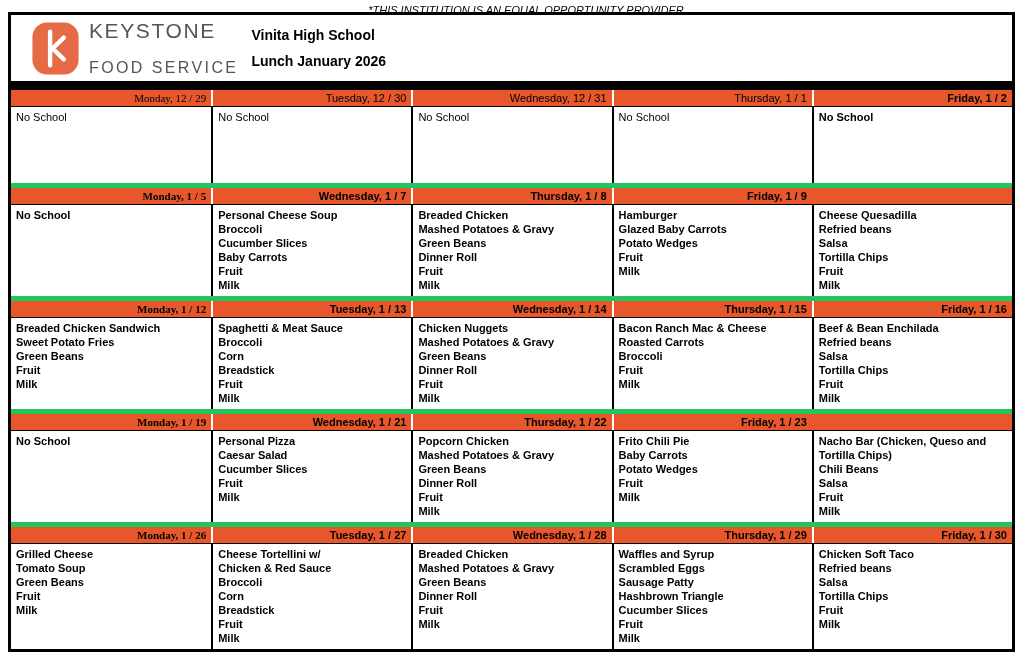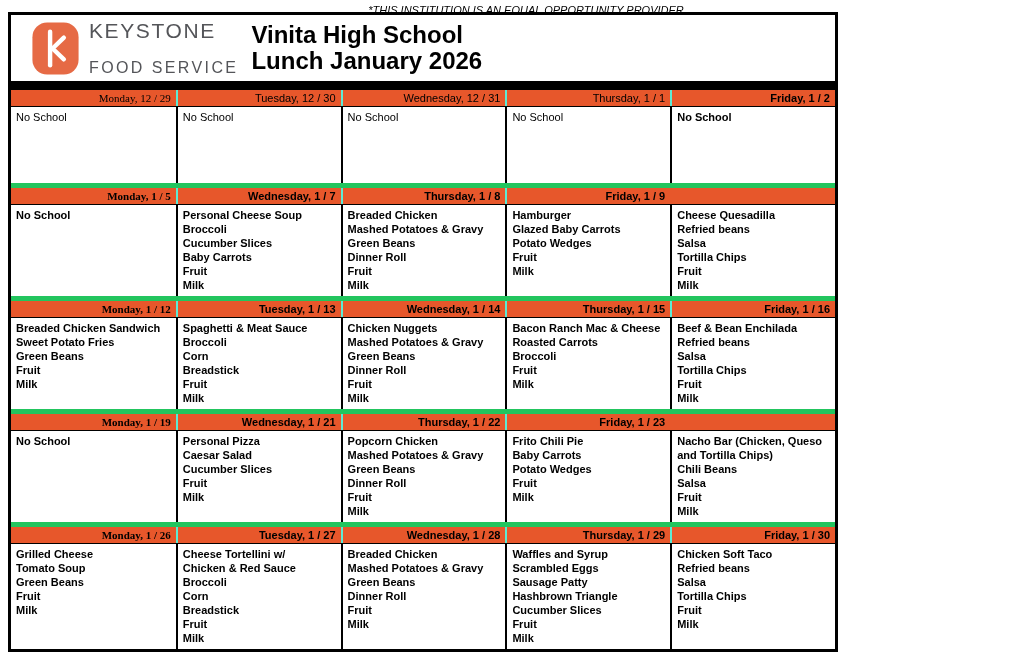--- a/index.html
+++ b/index.html
@@ -4,44 +4,44 @@
 <style>
   html, body { margin:0; padding:0; background:#ffffff; }
   body {
     width:1024px; height:656px; overflow:hidden;
     font-family:"Liberation Sans", sans-serif; color:#000;
     -webkit-font-smoothing:antialiased;
   }
   .page { position:relative; width:1024px; height:656px; background:#fff; }
 
   .menu-table {
-    position:absolute; left:8px; top:8px; width:830px;
+    position:absolute; left:8px; top:8px; width:1007px;
     border:3px solid #000; box-sizing:border-box; background:#3b82f6;
   }
 
   
   .top-header { height:66px; display:flex; align-items:center; background:#fff; }
   .logo-wrap { display:flex; align-items:center; padding-left:20px; }
   .logo-icon { width:49px; height:55px; flex:0 0 auto; }
   .brand { margin-left:9px; color:#545559; line-height:1; }
   .brand-name { font-size:21px; letter-spacing:1.6px; font-weight:400; }
   .brand-tagline { font-size:16px; letter-spacing:2.4px; margin-top:19px; }
-  .title-block { margin-left:13px; font-weight:bold; font-size:24px; line-height:26px; color:#000; }
+  .title-block { margin-left:13px; font-weight:bold; font-size:14px; line-height:26px; color:#000; }
 
   .black-band { height:9px; background:#000; }
 
   
   .week-header-row {
     display:grid; grid-template-columns:repeat(5,1fr);
     background:var(--orange); border-bottom:1px solid #000;
   }
   .week-header-row + .week-content-row { background:#fff; }
   .day-header {
     height:16px; line-height:16px; font-size:11px; text-align:right;
-    padding:0 5px; border-left:2px solid #5eead4; overflow:hidden; white-space:nowrap;
+    padding:0 5px; border-left:2px solid #ffffff; overflow:hidden; white-space:nowrap;
   }
   .day-header:first-child { border-left:none;font-family:Liberation Serif, serif; }
   .day-header.hdr-bold { font-weight:bold;text-align:right; }
 
   .week-content-row {
     display:grid; grid-template-columns:repeat(5,1fr);
     border-bottom:5px solid #22c55e;
   }
   .week-content-row:last-child { border-bottom:none; }
   .day-cell {

